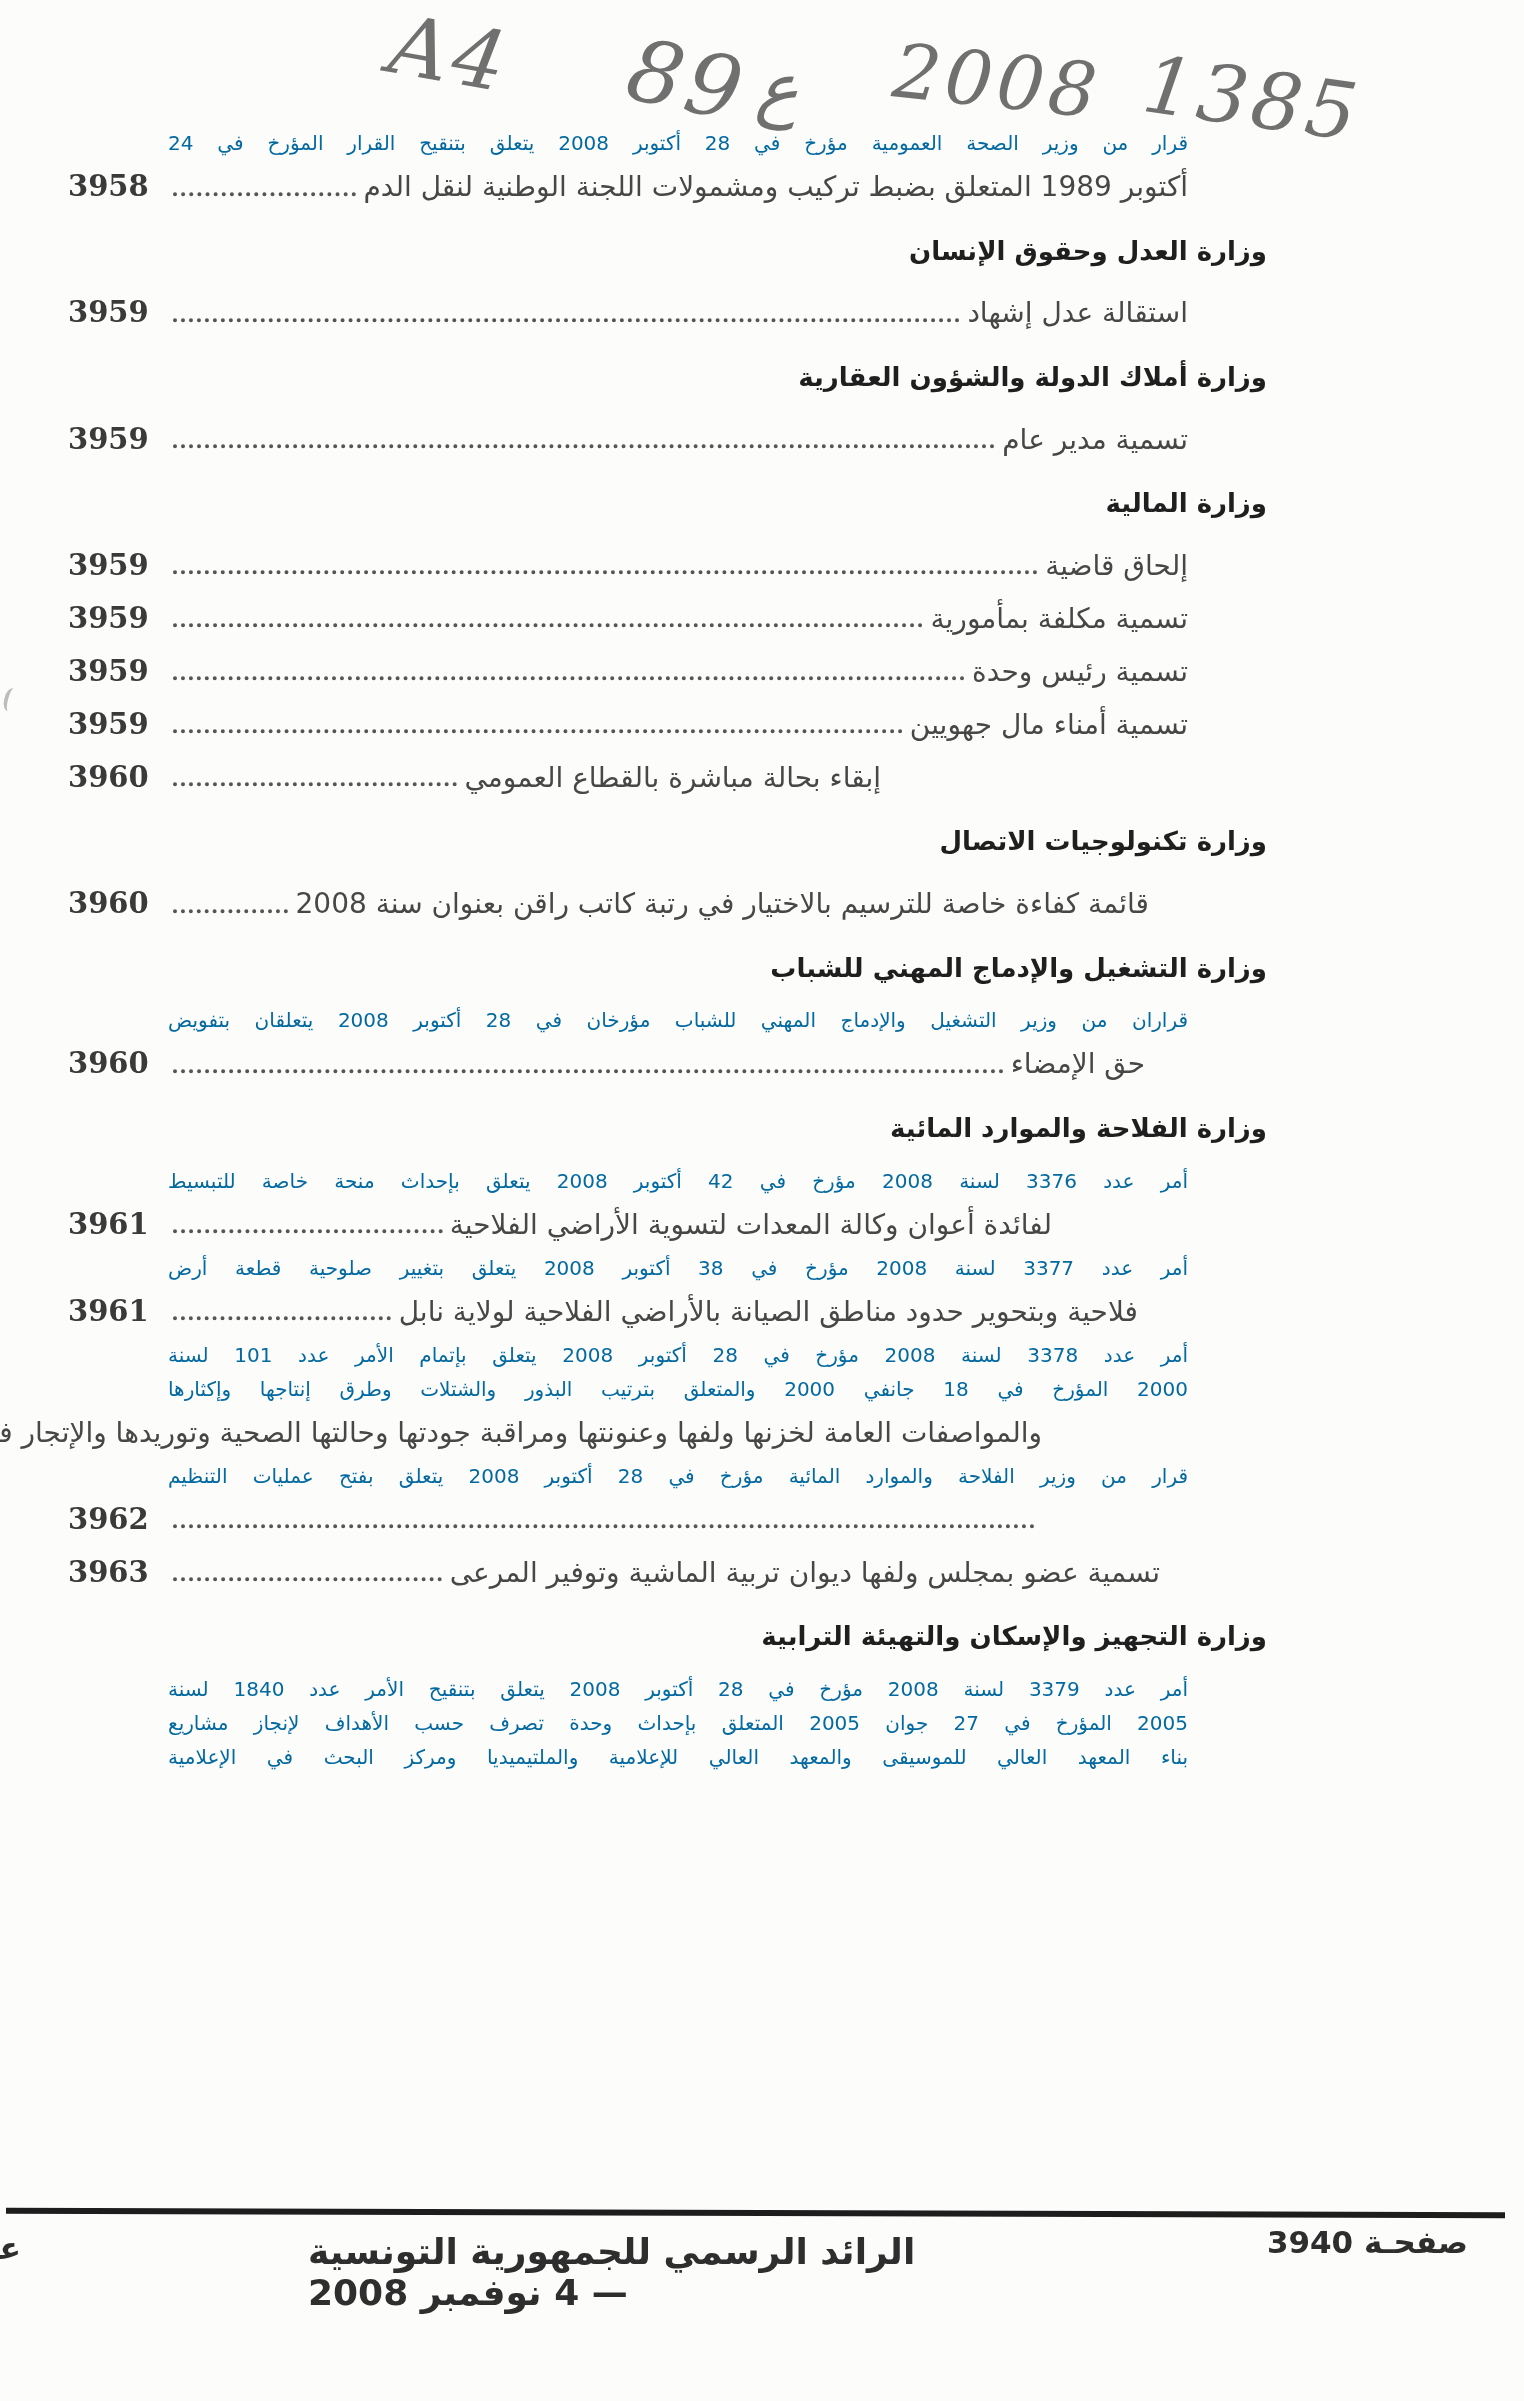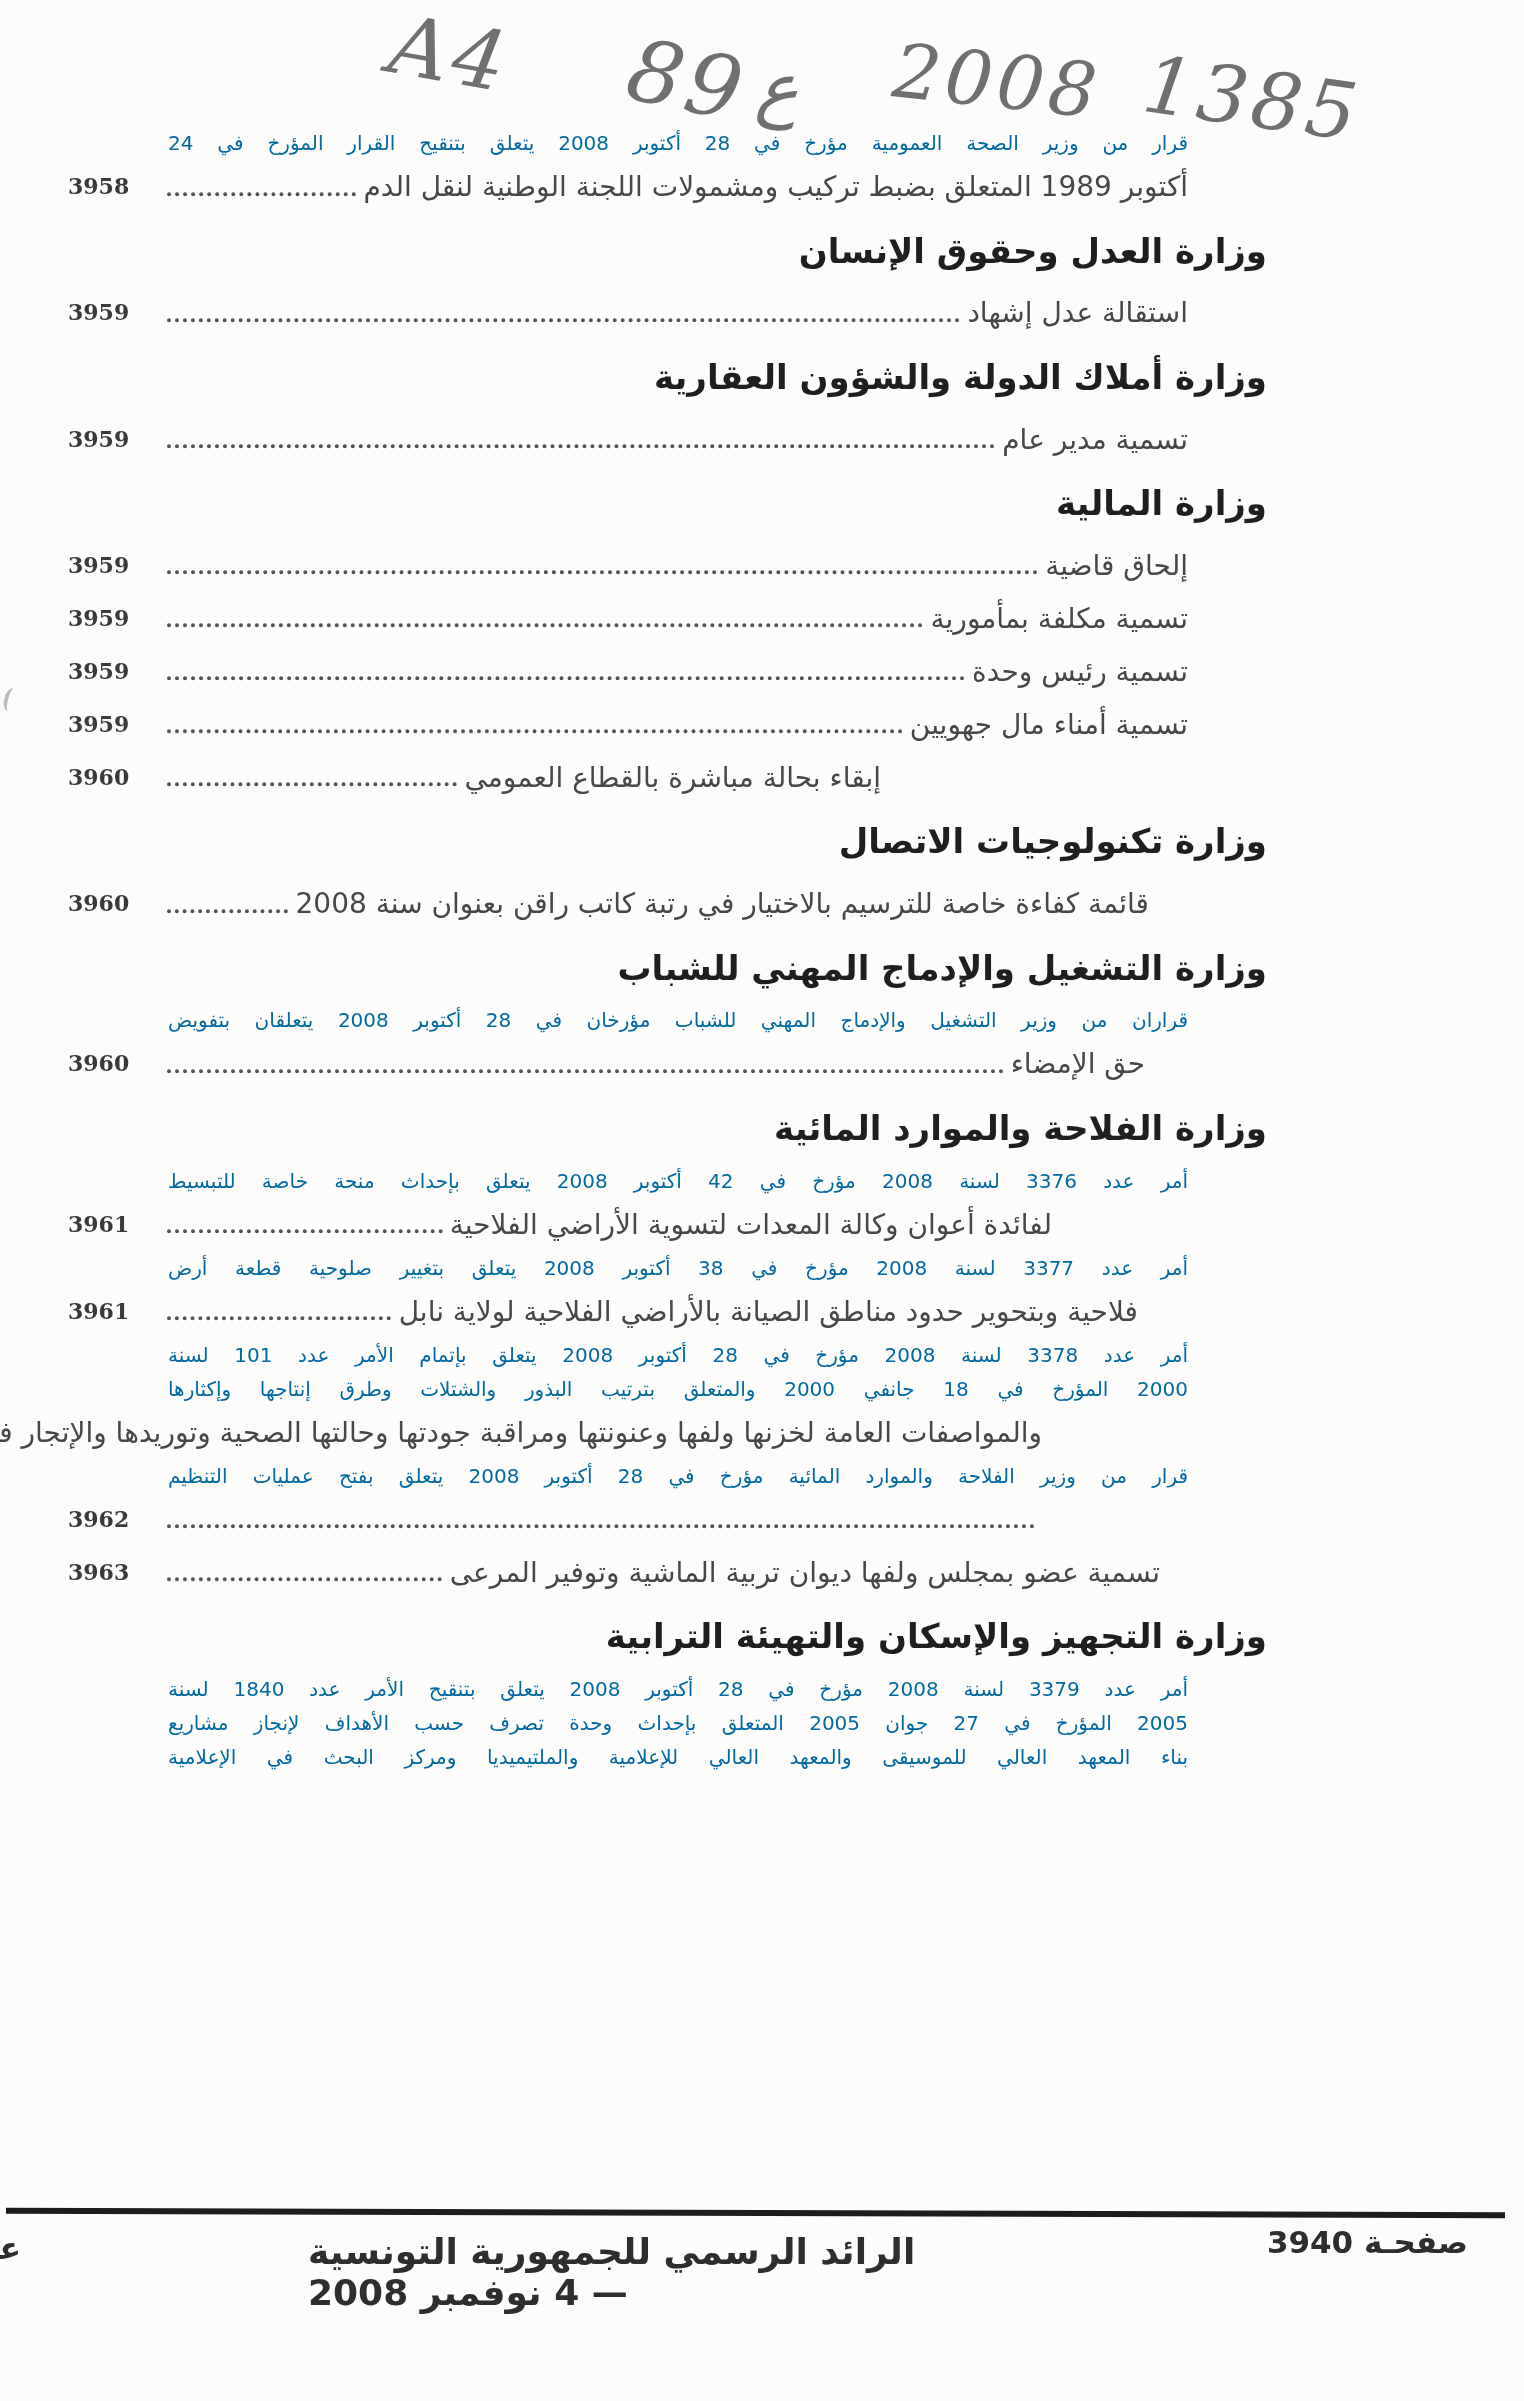--- a/index.html
+++ b/index.html
@@ -12,21 +12,21 @@
   
   .hw {
     position:absolute; color:#585858;
     font-family:"DejaVu Serif", serif; font-style:italic;
     white-space:nowrap; letter-spacing:4.3px; opacity:.85;
   }
   
   .toc { position:absolute; top:126px; left:68px; right:258px; }
   .heading {
     direction:rtl; text-align:right;
-    font-size:34px; font-weight:700; color:#1f1f1f;
+    font-size:26px; font-weight:700; color:#1f1f1f;
     line-height:59px; margin:8.6px 0 5.7px 0;
     letter-spacing:0px;
   }
   .bodyline {
     direction:rtl; text-align:justify; text-align-last:justify;
     font-size:20px; line-height:34px; color:#0369a1;
     padding-right:79px; padding-left:100px;
     white-space:normal;
   }
   .row {
@@ -37,21 +37,21 @@
   .etext { white-space:nowrap; flex:0 0 auto; }
   .dots {
     flex:1 1 auto; height:0; min-width:20px;
     border-bottom:4.3px dotted #555;
     margin-right:7.2px; margin-left:24px;
     transform:translateY(7.2px);
   }
   .pnum {
     flex:0 0 auto; min-width:75px; direction:ltr; text-align:left;
     font-family:"DejaVu Serif", serif; font-weight:700;
-    font-size:22px; color:#3a3a3a;
+    font-size:29px; color:#3a3a3a;
   }
   
   .footer-rule {
     position:absolute; left:5.7px; right:20px; top:2210px;
     border-top:6.4px solid #1d1d1d; transform:rotate(0.18deg);
   }
   .footer-page {
     position:absolute; right:57px; top:2224px;
     direction:rtl; font-size:31px; font-weight:700; color:#2e2e2e;
   }

